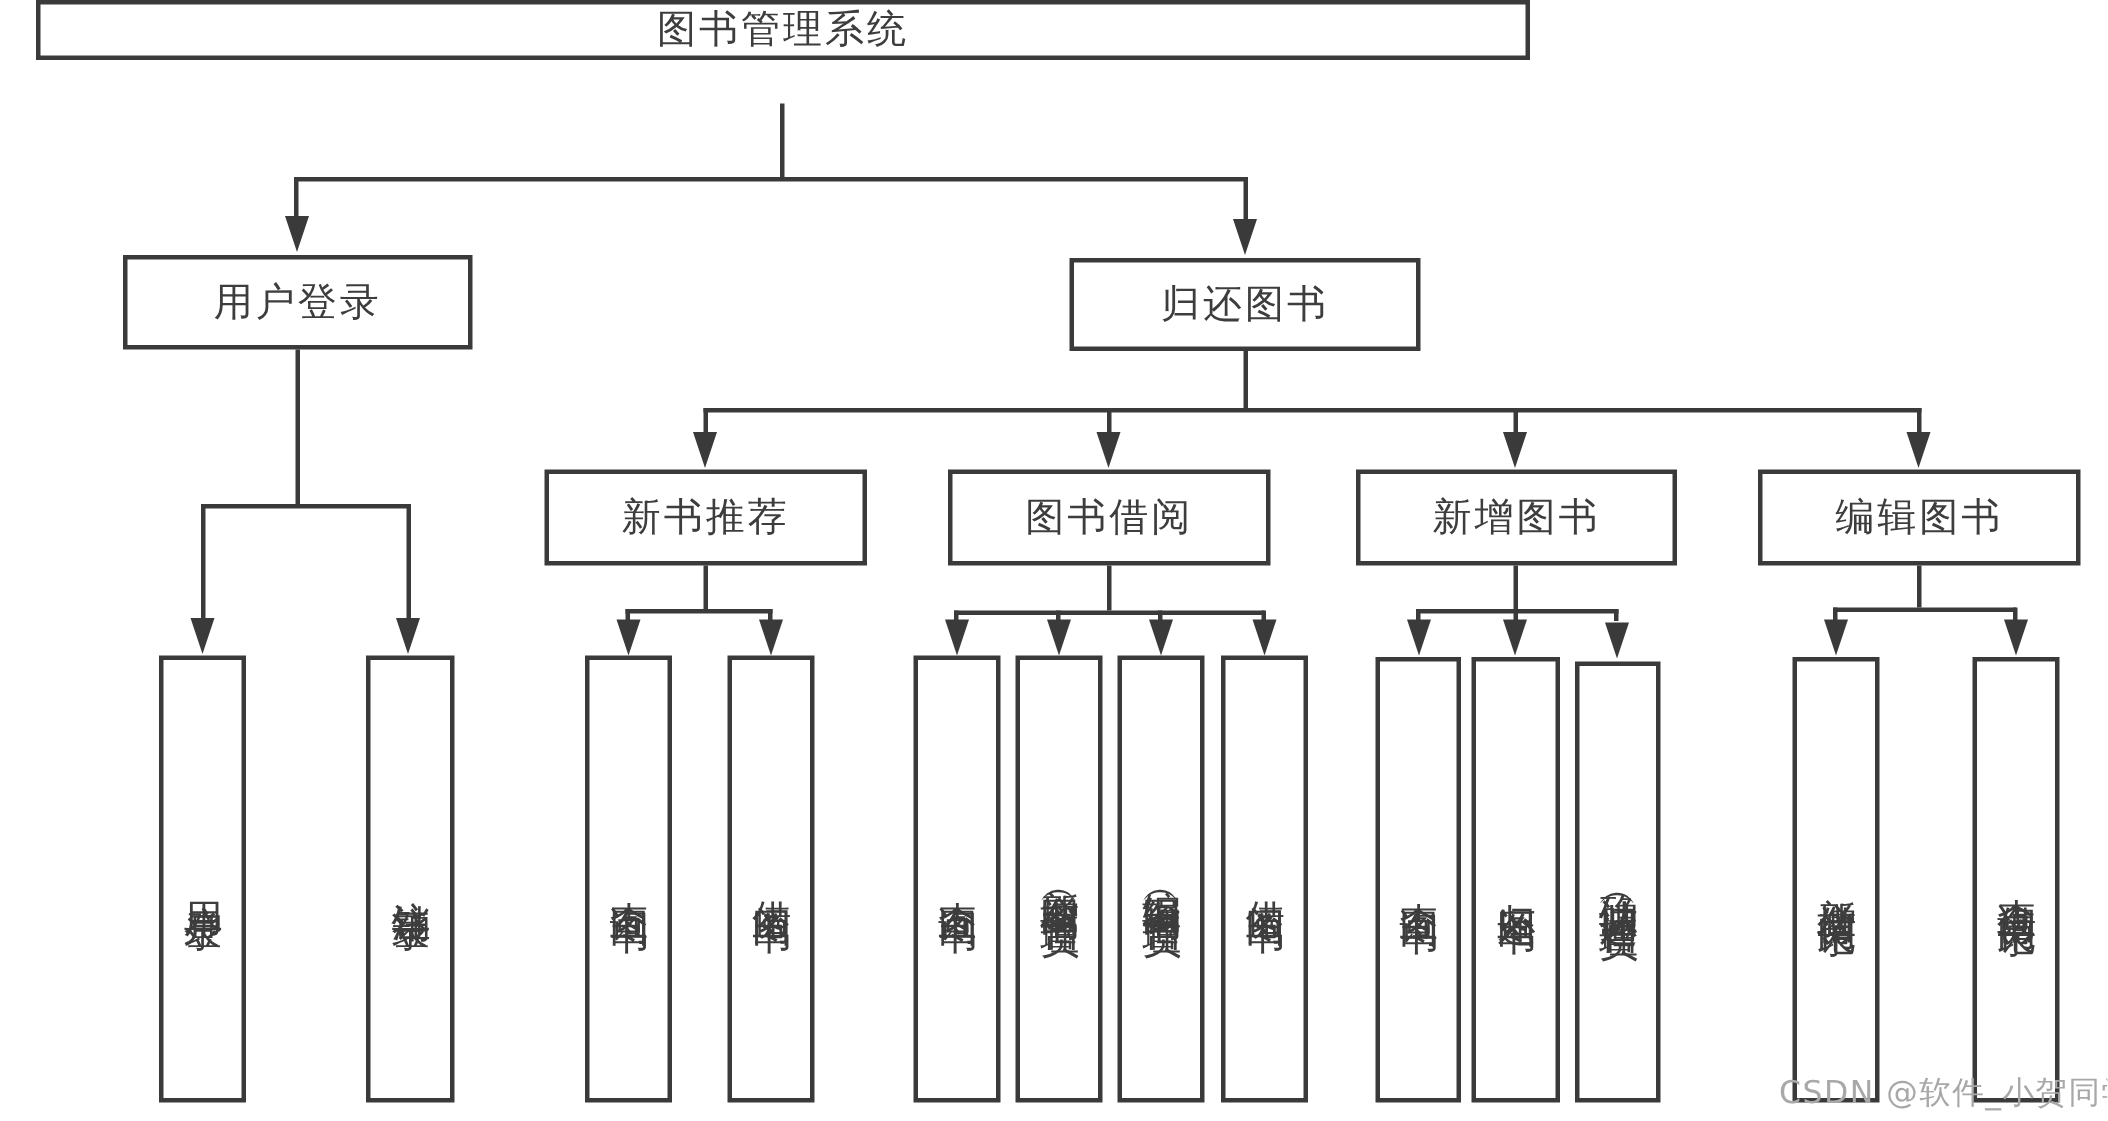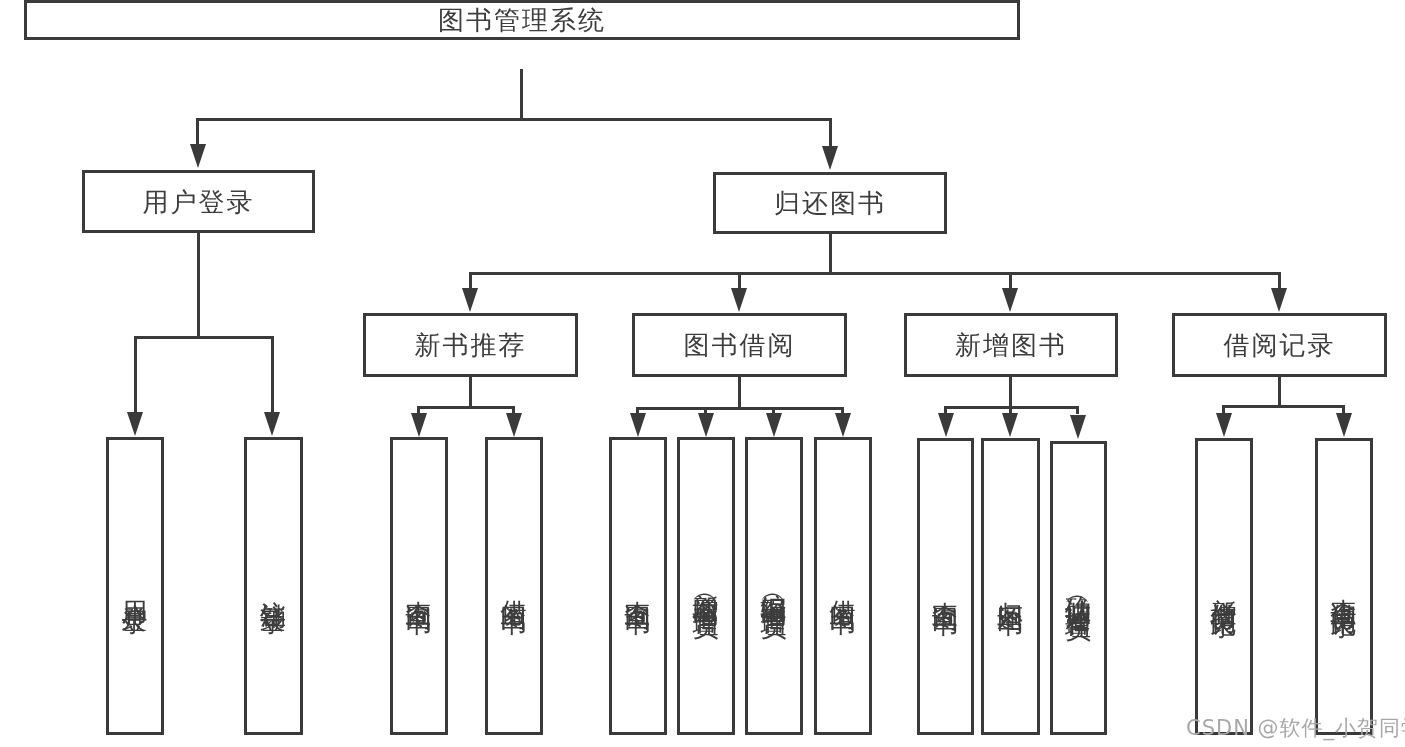--- a/index.html
+++ b/index.html
@@ -81,21 +81,21 @@
   <div class="vline" style="left:738px;top:272px;height:18px"></div>
   <div class="arrow" style="left:731px;top:288px"></div>
   <div class="vline" style="left:1009px;top:272px;height:18px"></div>
   <div class="arrow" style="left:1002px;top:288px"></div>
   <div class="vline" style="left:1278px;top:272px;height:18px"></div>
   <div class="arrow" style="left:1271px;top:288px"></div>
 
   <div class="node" style="left:363px;top:313px;width:215px;height:64px">新书推荐</div>
   <div class="node" style="left:632px;top:313px;width:215px;height:64px">图书借阅</div>
   <div class="node" style="left:904px;top:313px;width:214px;height:64px">新增图书</div>
-  <div class="node" style="left:1172px;top:313px;width:215px;height:64px">借阅记录</div>
+  <div class="node" style="left:1172px;top:313px;width:215px;height:64px">编辑图书</div>
 
   <div class="vline" style="left:469px;top:377px;height:29px"></div>
   <div class="hline" style="left:417px;top:406px;width:98px"></div>
   <div class="vline" style="left:417px;top:406px;height:8px"></div>
   <div class="arrow" style="left:411px;top:413px"></div>
   <div class="vline" style="left:512px;top:406px;height:8px"></div>
   <div class="arrow" style="left:506px;top:413px"></div>
 
   <div class="vline" style="left:738px;top:377px;height:30px"></div>
   <div class="hline" style="left:636px;top:407px;width:207px"></div>

